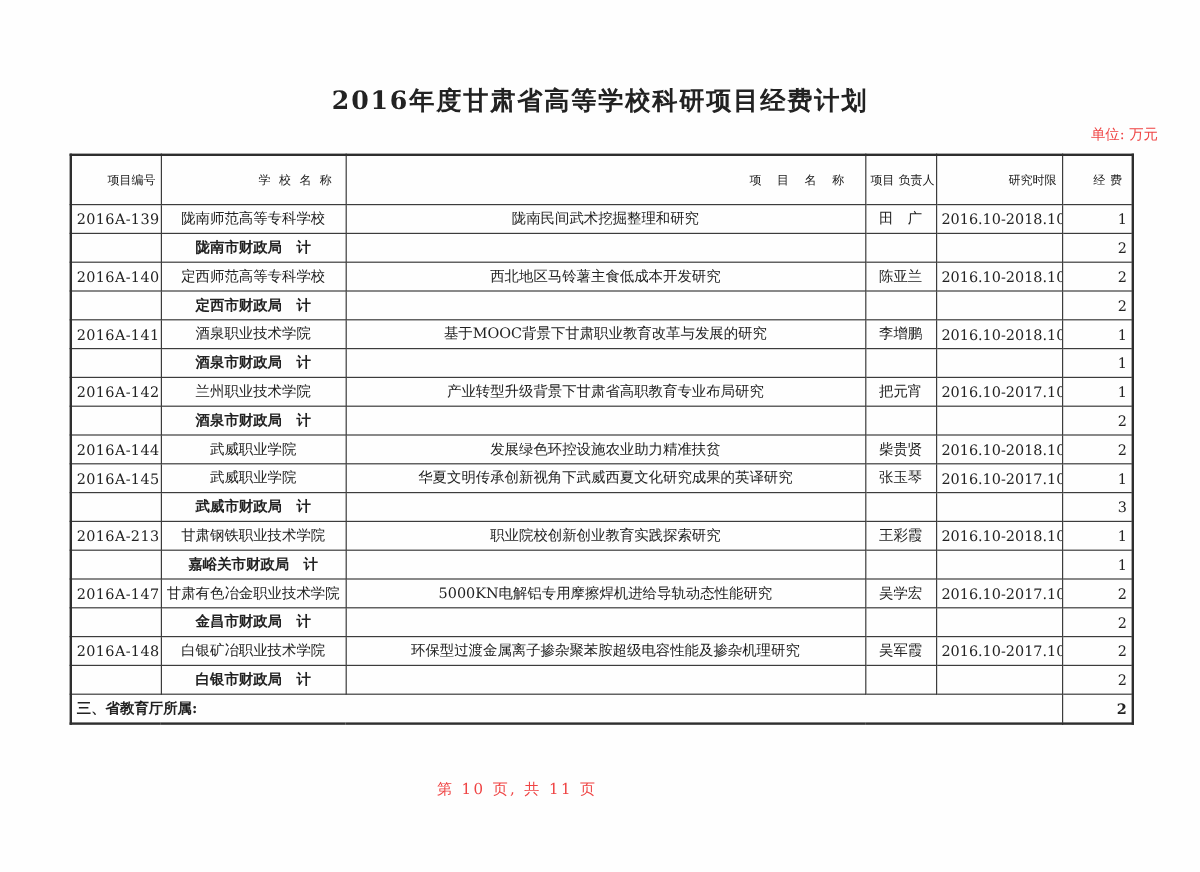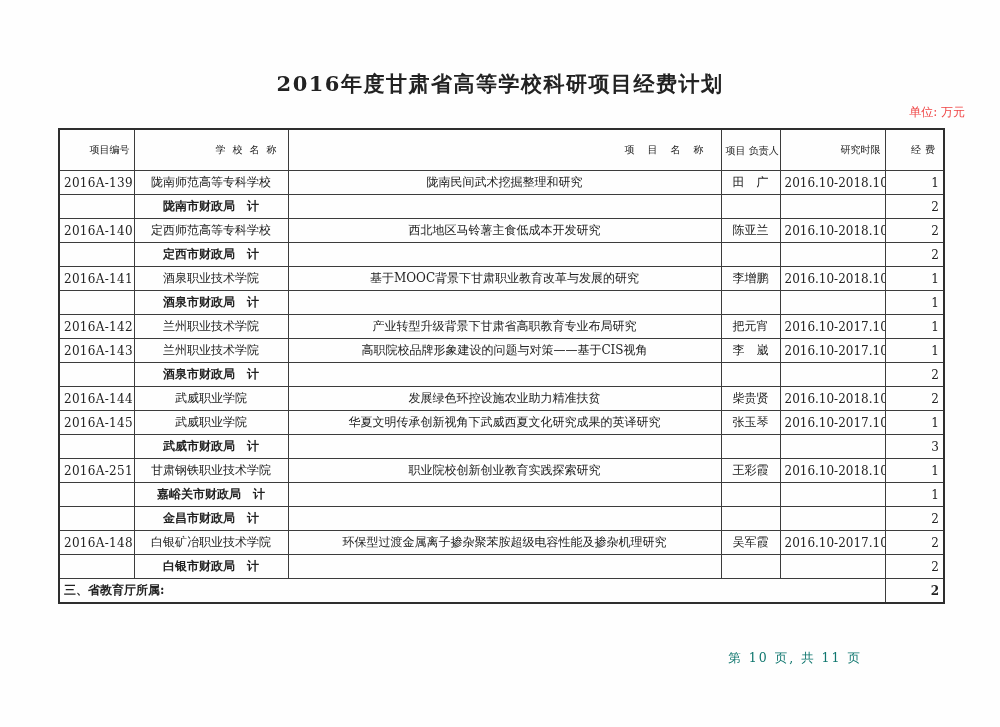--- a/index.html
+++ b/index.html
@@ -54,24 +54,24 @@
   td.c-school{text-align:center;}
   td.c-project{text-align:center;}
   td.c-leader{text-align:center;}
   td.c-period{text-align:center;font-size:11px;}
   td.c-fund{text-align:right;padding-right:10px;}
   tr.subtotal td.c-school{font-weight:bold;}
   tr.section td{font-weight:bold;}
   td.c-section{text-align:left;padding-left:5px;margin-top:40px;}
   .footer-pageinfo{
     position:absolute;top:650px;left:0;width:862px;
-    text-align:right;
+    text-align:center;
     font-size:12.5px;
     letter-spacing:2px;
-    color:#0f766e;
+    color:#ef4444;
   }
 </style>
 </head>
 <body>
 
 <div class="page">
 
   <div class="doc-title">2016年度甘肃省高等学校科研项目经费计划</div>
 
   <div class="unit-label">单位: 万元</div>
@@ -146,28 +146,20 @@
           <td class="c-fund">1</td>
         </tr>
         <tr class="project">
           <td class="c-id">2016A-142</td>
           <td class="c-school">兰州职业技术学院</td>
           <td class="c-project">产业转型升级背景下甘肃省高职教育专业布局研究</td>
           <td class="c-leader">把元宵</td>
           <td class="c-period">2016.10-2017.10</td>
           <td class="c-fund">1</td>
         </tr>
-        <tr class="project">
-          <td class="c-id">2016A-143</td>
-          <td class="c-school">兰州职业技术学院</td>
-          <td class="c-project">高职院校品牌形象建设的问题与对策——基于CIS视角</td>
-          <td class="c-leader">李　崴</td>
-          <td class="c-period">2016.10-2017.10</td>
-          <td class="c-fund">1</td>
-        </tr>
         <tr class="subtotal">
           <td class="c-id"></td>
           <td class="c-school">酒泉市财政局　计</td>
           <td class="c-project"></td>
           <td class="c-leader"></td>
           <td class="c-period"></td>
           <td class="c-fund">2</td>
         </tr>
         <tr class="project">
           <td class="c-id">2016A-144</td>
@@ -187,34 +179,42 @@
         </tr>
         <tr class="subtotal">
           <td class="c-id"></td>
           <td class="c-school">武威市财政局　计</td>
           <td class="c-project"></td>
           <td class="c-leader"></td>
           <td class="c-period"></td>
           <td class="c-fund">3</td>
         </tr>
         <tr class="project">
-          <td class="c-id">2016A-251</td>
+          <td class="c-id">2016A-213</td>
           <td class="c-school">甘肃钢铁职业技术学院</td>
           <td class="c-project">职业院校创新创业教育实践探索研究</td>
           <td class="c-leader">王彩霞</td>
           <td class="c-period">2016.10-2018.10</td>
           <td class="c-fund">1</td>
         </tr>
         <tr class="subtotal">
           <td class="c-id"></td>
           <td class="c-school">嘉峪关市财政局　计</td>
           <td class="c-project"></td>
           <td class="c-leader"></td>
           <td class="c-period"></td>
           <td class="c-fund">1</td>
+        </tr>
+        <tr class="project">
+          <td class="c-id">2016A-147</td>
+          <td class="c-school">甘肃有色冶金职业技术学院</td>
+          <td class="c-project">5000KN电解铝专用摩擦焊机进给导轨动态性能研究</td>
+          <td class="c-leader">吴学宏</td>
+          <td class="c-period">2016.10-2017.10</td>
+          <td class="c-fund">2</td>
         </tr>
         <tr class="subtotal">
           <td class="c-id"></td>
           <td class="c-school">金昌市财政局　计</td>
           <td class="c-project"></td>
           <td class="c-leader"></td>
           <td class="c-period"></td>
           <td class="c-fund">2</td>
         </tr>
         <tr class="project">

